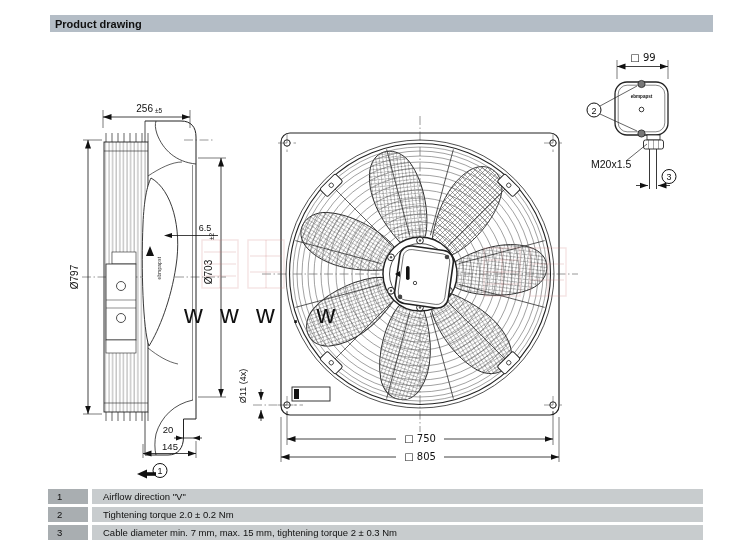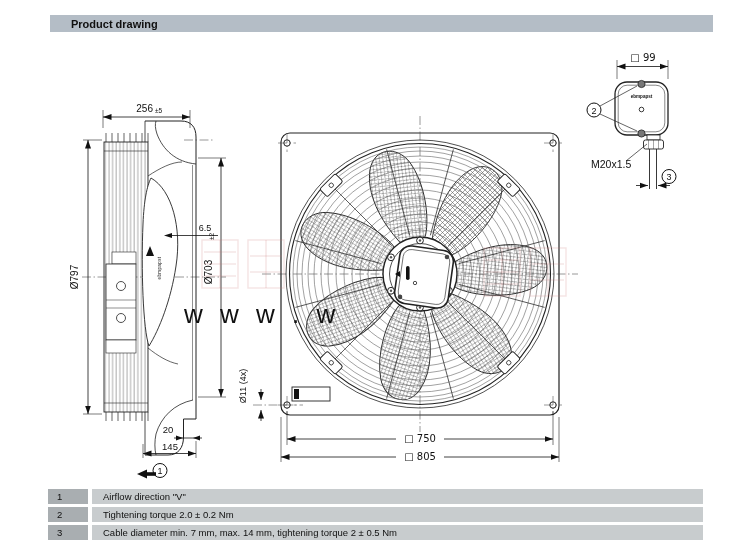--- a/index.html
+++ b/index.html
@@ -1,20 +1,20 @@
 <!DOCTYPE html>
 <html><head>
 <meta charset="utf-8">
 <style>
   html,body{margin:0;padding:0;background:#fff;}
   .page{position:relative;width:750px;height:551px;background:#fff;overflow:hidden;
         font-family:"Liberation Sans","DejaVu Sans",sans-serif;color:#111;}
   .header-bar{position:absolute;left:50px;top:15px;width:663px;height:17px;
         background:#b4bdc6;display:flex;align-items:center;}
-  .header-bar span{font-size:11px;font-weight:bold;color:#101010;padding-left:21px;}
+  .header-bar span{font-size:11px;font-weight:bold;color:#101010;padding-left:5px;}
   svg text{font-family:"Liberation Sans","DejaVu Sans",sans-serif;fill:#111;}
   svg .sq{font-family:"DejaVu Sans","Liberation Sans",sans-serif;}
   .cl{stroke:#444;stroke-width:.55;stroke-dasharray:9 2.5 1.5 2.5;fill:none;}
   .notes{position:absolute;left:48px;top:489px;width:655px;}
   .note-row{display:flex;height:15px;margin-bottom:3px;font-size:9.5px;color:#101010;}
   .note-num{width:40px;background:#a9aeb1;display:flex;align-items:center;
         padding-left:9px;box-sizing:border-box;margin-right:4px;flex:none;}
   .note-text{flex:1;background:#c8ccce;display:flex;align-items:center;padding-left:11px;}
 </style>
 </head>
@@ -328,17 +328,17 @@
     <div class="note-row">
       <div class="note-num">1</div>
       <div class="note-text">Airflow direction "V"</div>
     </div>
     <div class="note-row">
       <div class="note-num">2</div>
       <div class="note-text">Tightening torque 2.0 ± 0.2 Nm</div>
     </div>
     <div class="note-row">
       <div class="note-num">3</div>
-      <div class="note-text">Cable diameter min. 7 mm, max. 14 mm, tightening torque 2 ± 0.5 Nm</div>
+      <div class="note-text">Cable diameter min. 7 mm, max. 15 mm, tightening torque 2 ± 0.3 Nm</div>
     </div>
   </div>
 
 </div>
 
 </body></html>

